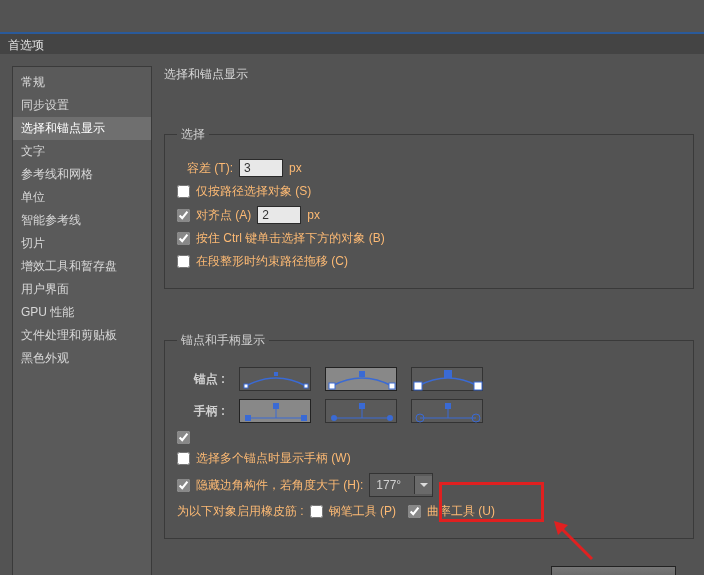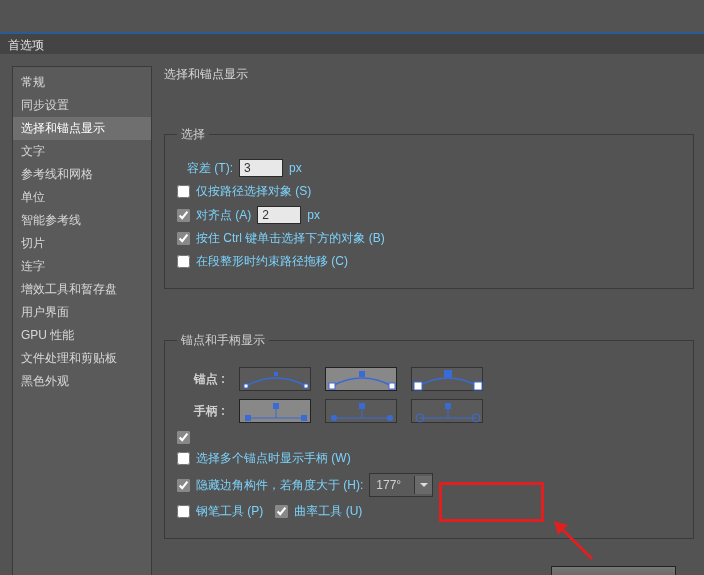--- a/index.html
+++ b/index.html
@@ -59,21 +59,21 @@
 legend {
   padding: 0 4px;
   color: #d0d0d0;
 }
 .row {
   display: flex;
   align-items: center;
   margin: 6px 0;
   gap: 6px;
 }
-.label { color: #7dd3fc; }
+.label { color: #fdba74; }
 input[type="text"] {
   background: #e8e8e8;
   border: 1px solid #2a2a2a;
   color: #333;
   padding: 1px 4px;
   width: 44px;
   height: 18px;
   font-size: 12px;
 }
 input[type="checkbox"] {
@@ -141,21 +141,20 @@
 <div class="dialog-body">
   <div class="sidebar" id="sidebar">
       <div class="sidebar-item">常规</div>
       <div class="sidebar-item">同步设置</div>
       <div class="sidebar-item selected">选择和锚点显示</div>
       <div class="sidebar-item">文字</div>
       <div class="sidebar-item">参考线和网格</div>
       <div class="sidebar-item">单位</div>
       <div class="sidebar-item">智能参考线</div>
       <div class="sidebar-item">切片</div>
-      <div class="sidebar-item">连字</div>
       <div class="sidebar-item">增效工具和暂存盘</div>
       <div class="sidebar-item">用户界面</div>
       <div class="sidebar-item">GPU 性能</div>
       <div class="sidebar-item">文件处理和剪贴板</div>
       <div class="sidebar-item">黑色外观</div>
     </div>
 
   <div class="content">
     <div class="section-title">选择和锚点显示</div>
 
@@ -257,20 +256,21 @@
       </div>
       <div class="row">
         <input type="checkbox" checked="" style="">
         <span class="label">隐藏边角构件，若角度大于 (H):</span>
         <div class="combo">
           <span class="combo-val">177°</span>
           <div class="combo-btn"></div>
         </div>
       </div>
       <div class="row">
+        <span class="label">为以下对象启用橡皮筋 :</span>
         <input type="checkbox" style="">
         <span class="label">钢笔工具 (P)</span>
         <input type="checkbox" checked="" style="margin-left: 6px;">
         <span class="label">曲率工具 (U)</span>
       </div>
     </fieldset>
 
     <div class="red-box box1"></div>
     <svg class="arrow" viewBox="0 0 40 40">
       <line x1="38" y1="38" x2="6" y2="6" stroke="#e02020" stroke-width="3"></line>

